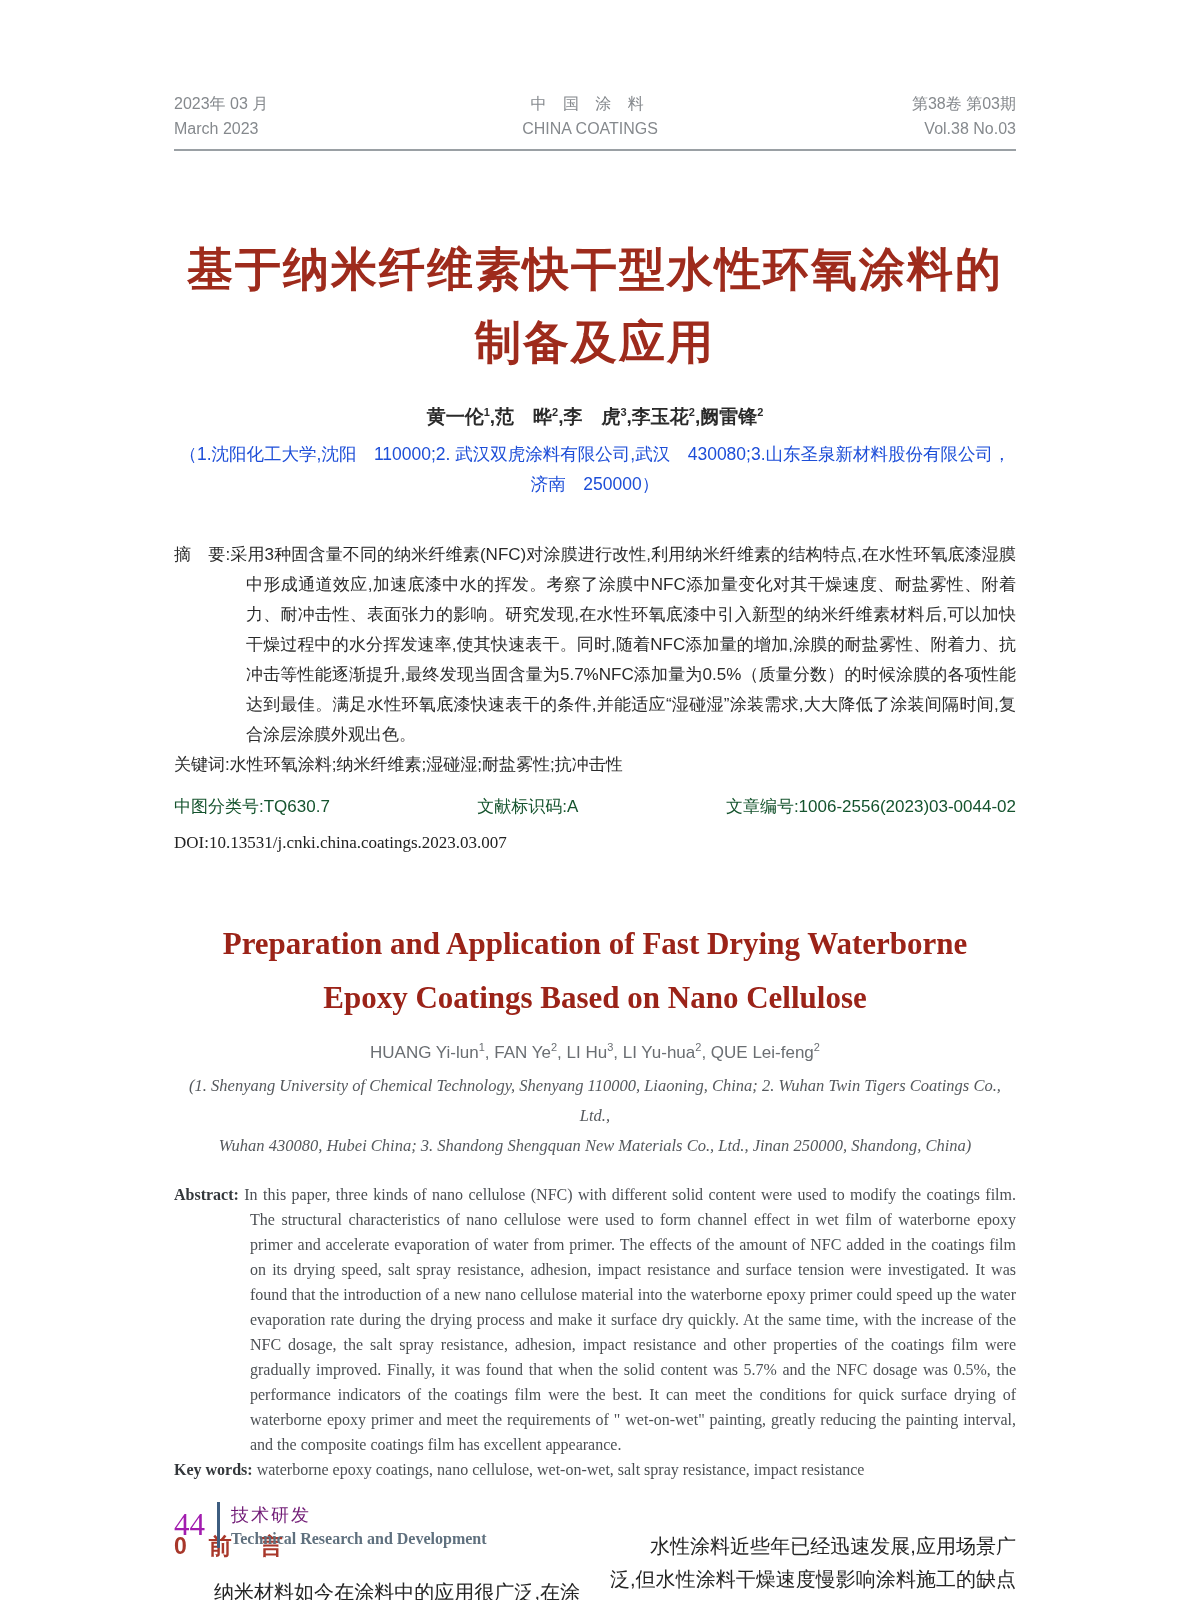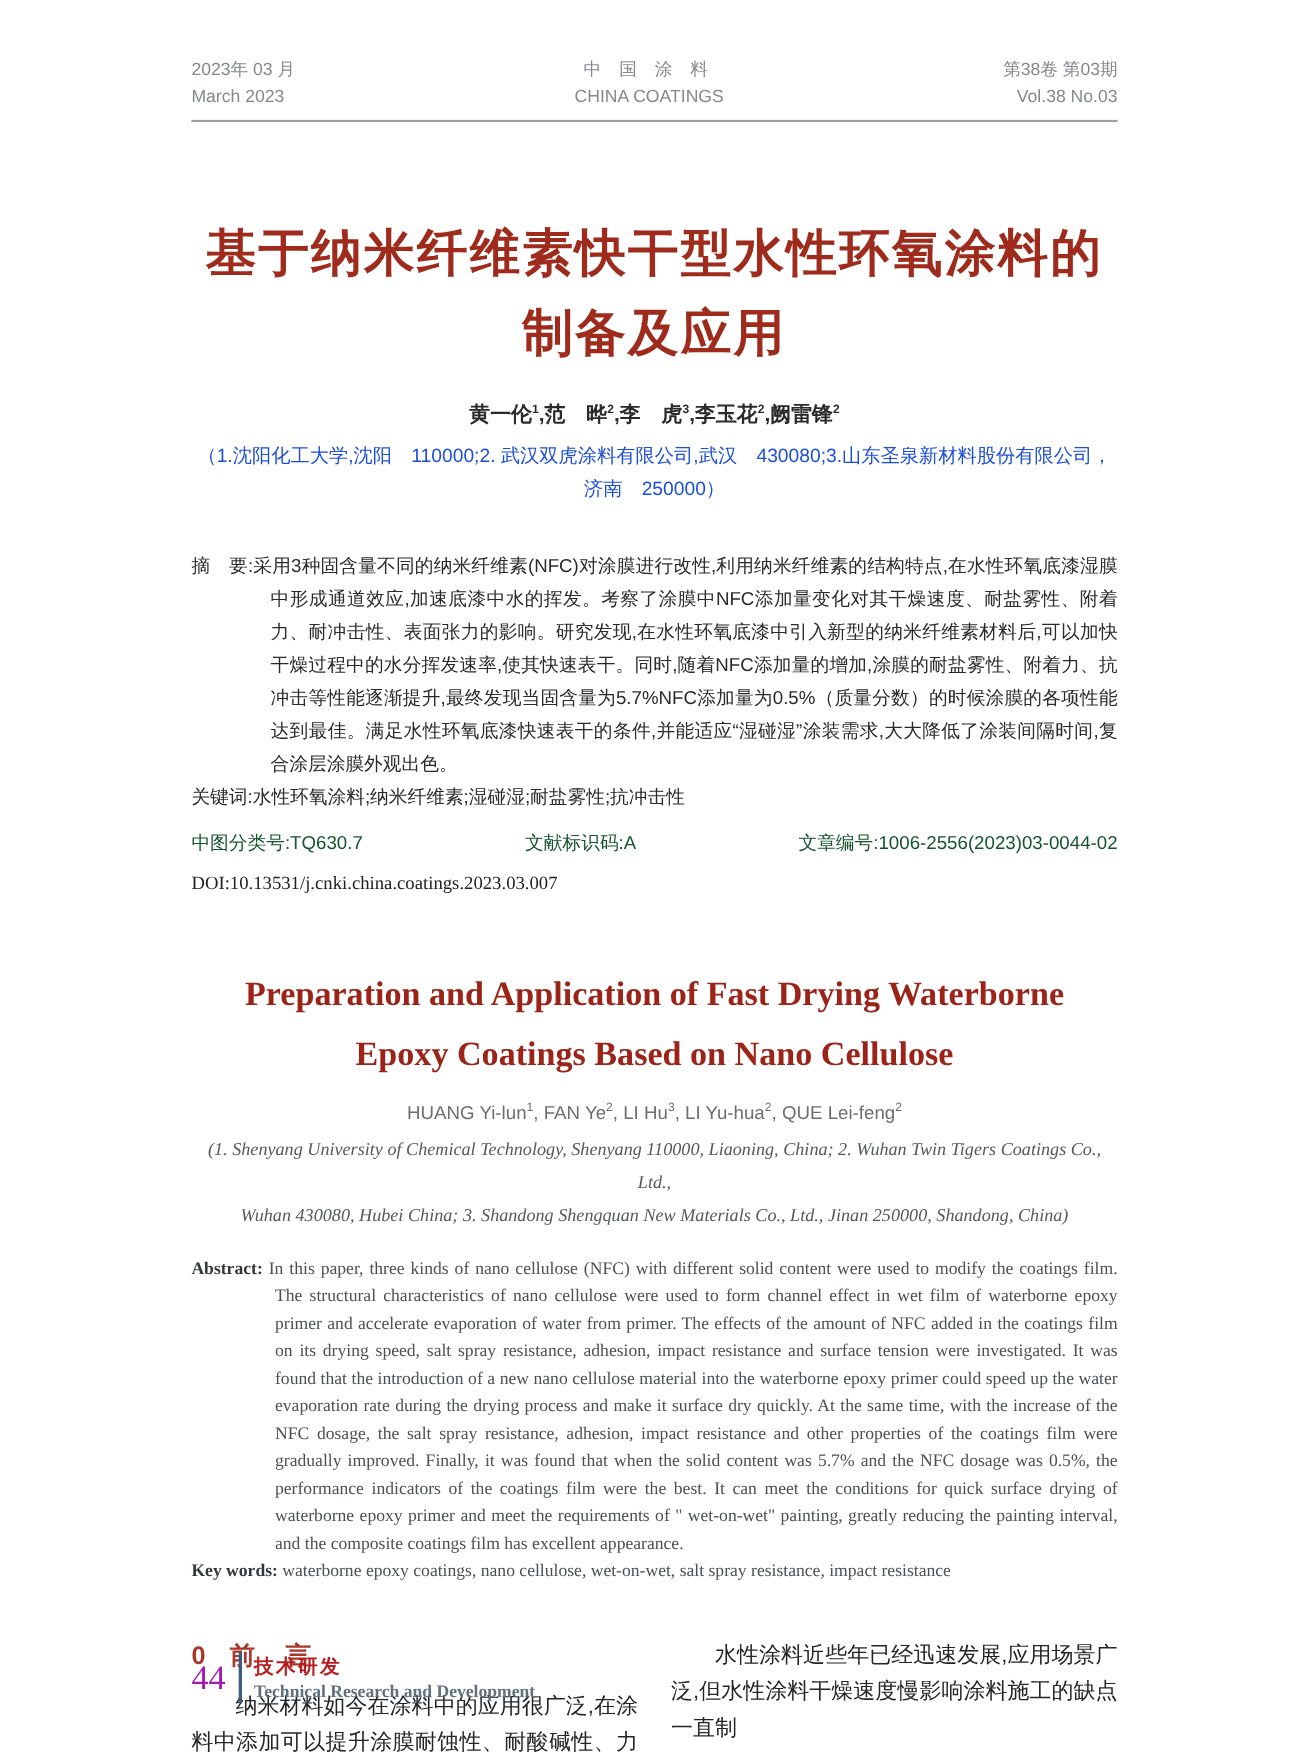--- a/index.html
+++ b/index.html
@@ -12,21 +12,21 @@
     color:#2f2f2f;
   }
   
   .journal-header {
     display:flex; justify-content:space-between; align-items:flex-end;
     color:#85898d; font-size:16px; line-height:1.55;
     border-bottom:2px solid #9aa0a4; padding-bottom:7px;
   }
   .jh-cell { white-space:nowrap; }
   .jh-center { text-align:center; }
-  .jh-center .cjk { letter-spacing:6px; }
+  .jh-center .cjk { letter-spacing:6px;margin-top:40px; }
   .jh-right { text-align:right; }
   
   .cn-title {
     margin-top:82px; text-align:center; color:#9e2b1c;
     font-size:46px; font-weight:bold; line-height:1.6; letter-spacing:2px;
   }
   .authors-cn { margin-top:24px; text-align:center; font-size:19px; font-weight:bold; color:#2a2a2a; }
   .authors-cn sup, .authors-en sup { font-size:11px; }
   .affil-cn { margin-top:9px; text-align:center; font-size:17.5px; line-height:1.75; color:#1d4ed8; }
   
@@ -68,21 +68,21 @@
   .section-heading .ttl { letter-spacing:28px; }
   .p-indent { text-indent:2em; }
   .col-right .first { margin-top:9px; }
   .ref-sup { font-size:12px; vertical-align:super; line-height:0; }
   
   .footnote-rule { margin-top:15px; border-top:1.5px solid #8d9195; }
   
   .page-footer { position:absolute; left:130px; bottom:52px; display:flex; align-items:center; }
   .page-num { font-family:"Liberation Serif", serif; font-size:31px; color:#a21caf; margin-right:12px; }
   .footer-bar { width:3px; height:46px; background:#3d5d80; margin-right:11px; }
-  .footer-col-cn { font-size:18px; font-weight:bold; color:#b91c1c; letter-spacing:2px; }
+  .footer-col-cn { font-size:18px; font-weight:normal; color:#701a75; letter-spacing:2px; }
   .footer-col-en { font-family:"Liberation Serif", serif; font-size:16px; font-weight:bold; color:#5f707e; margin-top:3px; }
 </style>
 </head>
 <body>
 
 <div class="page">
 
   <header class="journal-header">
     <div class="jh-cell jh-left">
       <div class="cjk">2023年 03 月</div>

